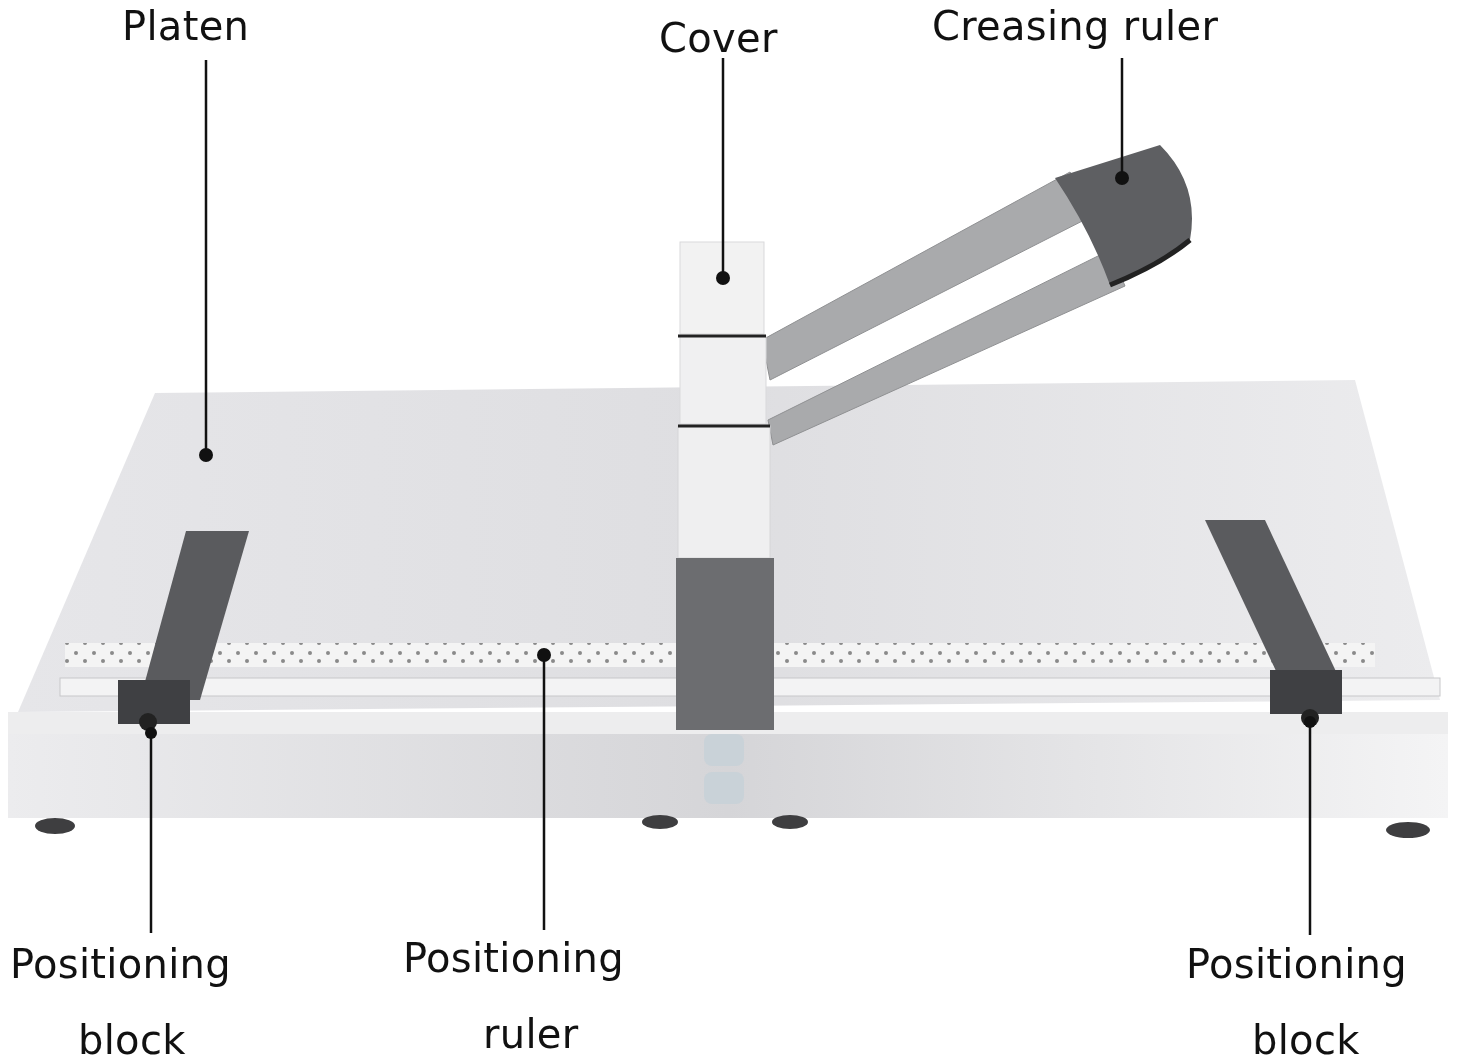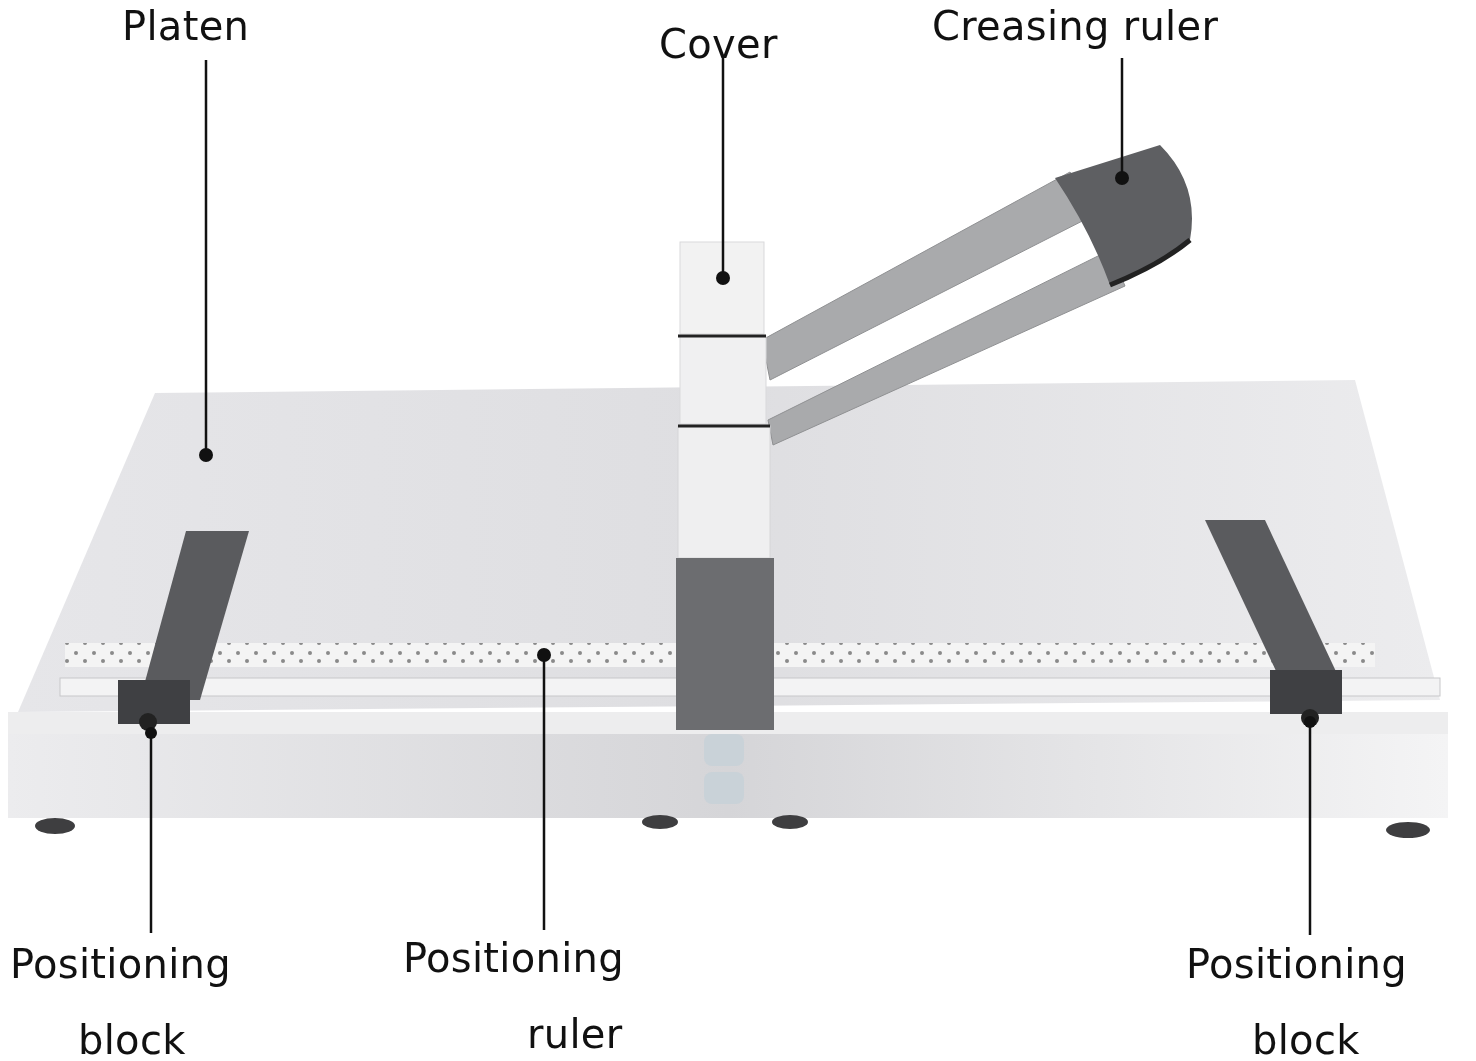--- a/index.html
+++ b/index.html
@@ -98,23 +98,23 @@
 
     <line x1="544" y1="655" x2="544" y2="930"></line>
     <circle cx="544" cy="655" r="7" stroke="none"></circle>
 
     <line x1="1310" y1="722" x2="1310" y2="935"></line>
     <circle cx="1310" cy="722" r="6" stroke="none"></circle>
   </g>
 </svg>
 
 <div class="label" style="left:122px; top:6px;">Platen</div>
-<div class="label" style="left:659px; top:24px;">Cover</div>
+<div class="label" style="left:659px; top:18px;">Cover</div>
 <div class="label" style="left:932px; top:6px;">Creasing ruler</div>
 
 <div class="label" style="left:10px; top:944px;">Positioning</div>
 <div class="label" style="left:78px; top:1020px;">block</div>
 
 <div class="label" style="left:403px; top:938px;">Positioning</div>
-<div class="label" style="left:483px; top:1014px;margin-left:44px;">ruler</div>
+<div class="label" style="left:483px; top:1014px;">ruler</div>
 
 <div class="label" style="left:1186px; top:944px;">Positioning</div>
 <div class="label" style="left:1252px; top:1020px;">block</div>
 
 </body></html>

